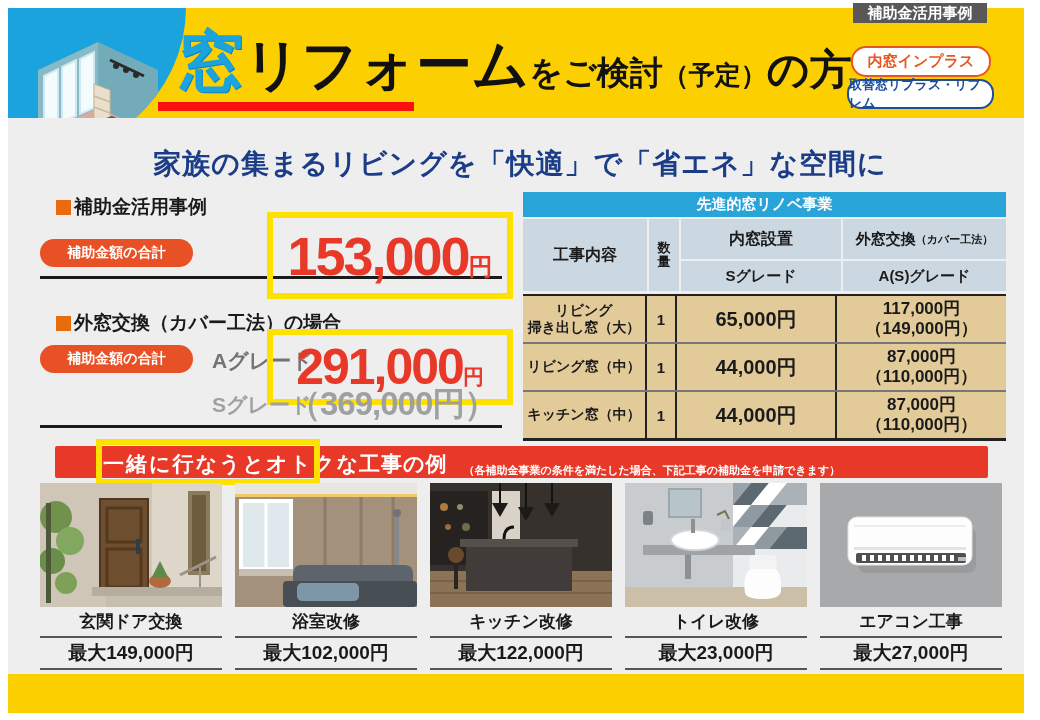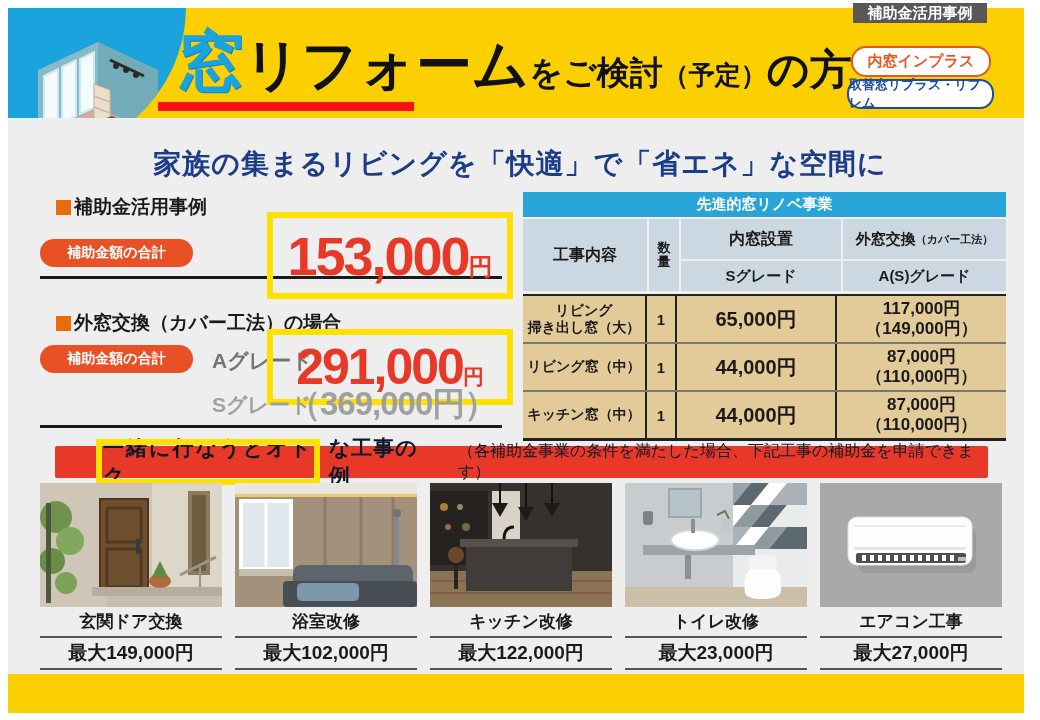--- a/index.html
+++ b/index.html
@@ -79,24 +79,24 @@
   .td{background:#e2cb98;display:flex;align-items:center;justify-content:center;
       font-weight:bold;color:#1a1a1a;text-align:center;border-right:2px solid #222;}
   .td:last-child{border-right:none;}
   .td-work{font-size:14px;white-space:pre-line;line-height:1.25;}
   .td-qty{font-size:15px;}
   .td-inner{font-size:20px;}
   .td-outer{font-size:17px;white-space:pre-line;line-height:1.2;}
 
   
   .banner{left:55px;top:446px;width:933px;height:32px;background:#e73828;border-radius:2px;
-          display:flex;align-items:center;color:#0f172a;padding-left:48px;box-sizing:border-box;}
+          display:flex;align-items:flex-end;color:#ffffff;padding-left:48px;box-sizing:border-box;}
   .banner .hl{font-size:21px;font-weight:bold;letter-spacing:2px;}
   .banner .rest{font-size:21px;font-weight:bold;letter-spacing:1px;}
-  .banner .note{font-size:16px;font-weight:normal;margin-left:22px;}
+  .banner .note{font-size:11px;font-weight:bold;margin-left:16px;}
   .banner-ybox{left:96px;top:439px;width:224px;height:46px;border:6px solid #ffe100;
                box-sizing:border-box;pointer-events:none;}
 
   
   .cards{left:40px;top:483px;width:964px;display:flex;gap:13px;}
   .card{width:182px;flex:none;}
   .card .photo{width:182px;height:124px;display:block;}
   .card .label{margin-top:3px;text-align:center;font-size:17px;font-weight:bold;color:#1a1a1a;}
   .card .price-band{margin-top:3px;border-top:2px solid #555;border-bottom:2px solid #555;
                     padding:2px 0;text-align:center;font-size:19px;font-weight:bold;color:#1a1a1a;}

